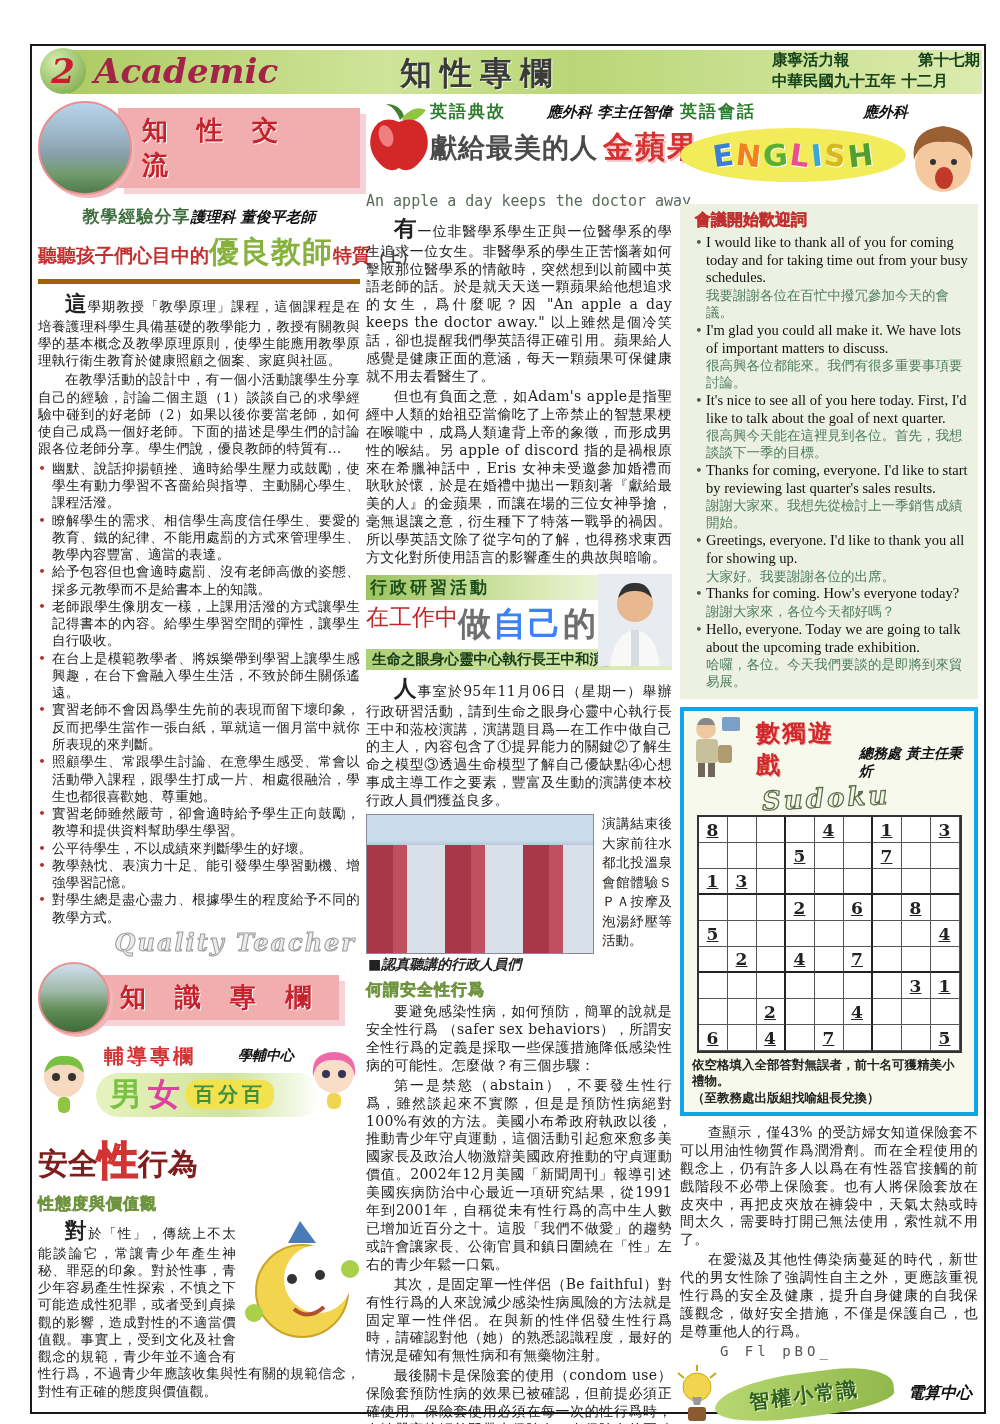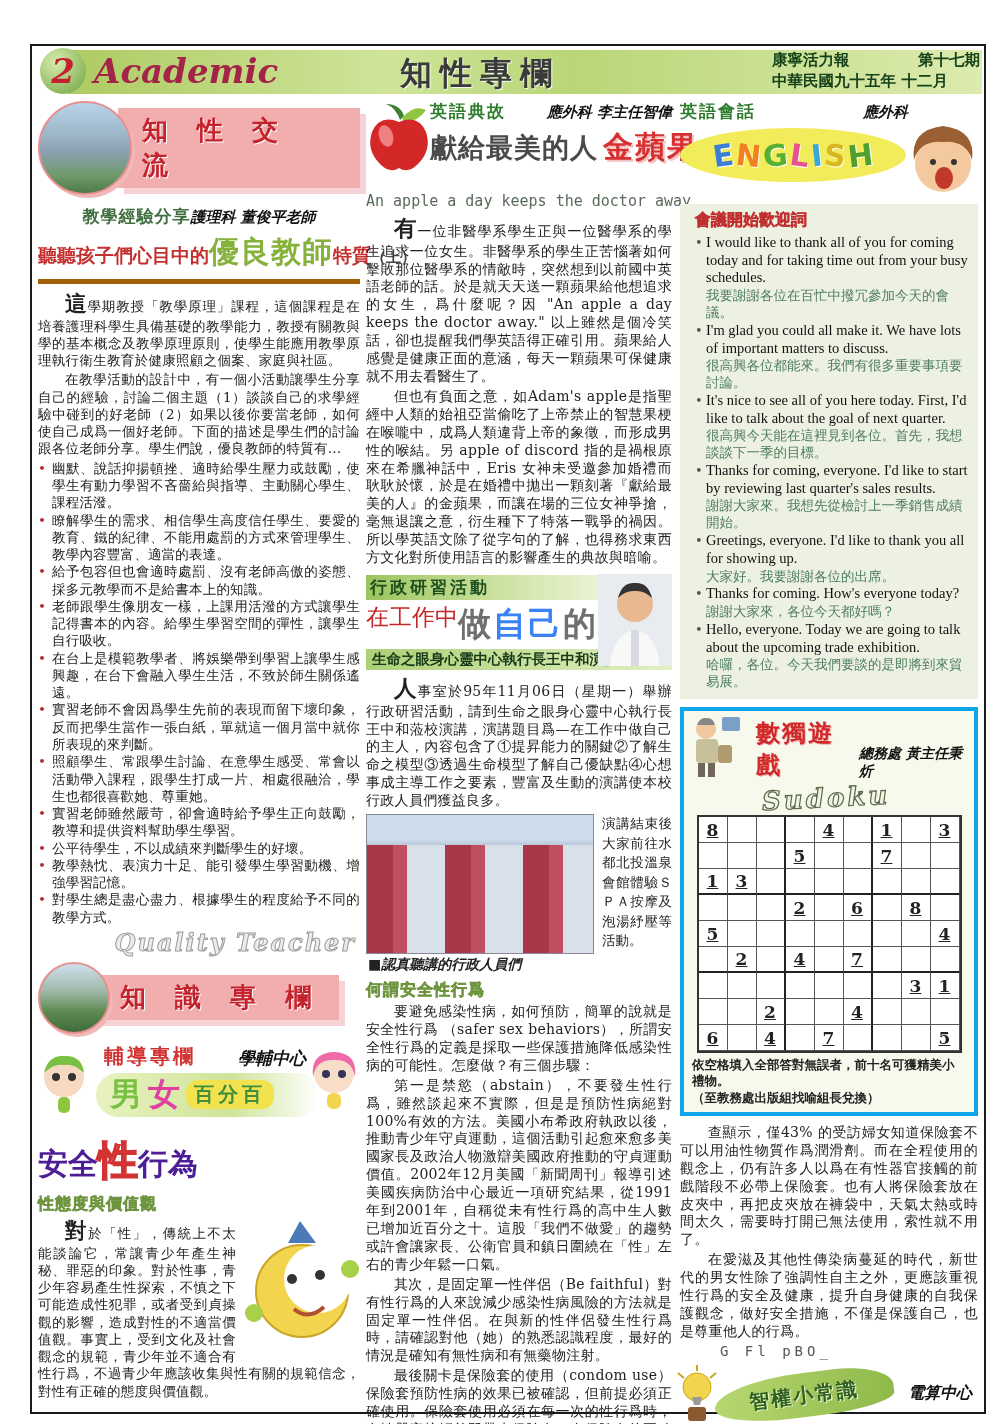--- a/index.html
+++ b/index.html
@@ -49,30 +49,30 @@
   .art-title .part{color:#444;font-size:15px;font-weight:bold;}
   .bullets{margin-top:2px;}
   .bullet{display:flex;font-size:13.5px;line-height:1.28;text-align:justify;letter-spacing:.2px;}
   .bullet .dot{color:#b03030;flex:none;width:14px;}
   .qt{font-size:24px;font-weight:bold;font-style:italic;letter-spacing:2px;text-align:right;
       color:#ececec;-webkit-text-stroke:1px #9a9a9a;margin:2px 4px 4px 0;}
 
   
   .gender-head{position:relative;height:92px;margin-top:4px;}
   .counsel{position:absolute;left:66px;top:4px;color:#d23434;font-weight:bold;font-size:20px;letter-spacing:3px;}
-  .center-label{position:absolute;left:200px;top:8px;font-size:17px;}
+  .center-label{position:absolute;left:200px;top:8px;font-size:14px;}
   .mf-bar{position:absolute;left:58px;top:34px;width:210px;height:44px;border-radius:22px;
           background:linear-gradient(90deg,#e8f2c0,#cfe49a 60%,rgba(255,255,255,0));display:flex;align-items:center;gap:6px;padding-left:14px;}
   .mf-bar .m{font-size:32px;font-weight:bold;color:#7ac143;}
   .mf-bar .f{font-size:32px;font-weight:bold;color:#e040a0;}
   .mf-bar .pct{font-size:20px;font-weight:bold;color:#3f8f3f;background:#f2e24e;border-radius:12px;padding:1px 8px;letter-spacing:4px;}
   .kid{position:absolute;width:52px;height:64px;}
   .kid svg{width:100%;height:100%;}
   .safe-title{margin:2px 0 0 0;white-space:nowrap;}
-  .safe-title .r{color:#4c1d95;font-weight:bold;font-size:30px;}
+  .safe-title .r{color:#7f1d1d;font-weight:bold;font-size:30px;}
   .safe-title .outl{color:#f8b8c8;-webkit-text-stroke:1.6px #d23434;font-weight:bold;font-size:40px;}
   .moon-cartoon{float:right;width:118px;height:138px;margin:0 0 2px 6px;}
 
   
   .apple-head{position:relative;min-height:88px;}
   .apple-icon{position:absolute;left:0;top:2px;width:66px;height:72px;}
   .tag-green{color:#2e7d2e;font-weight:bold;font-size:17px;letter-spacing:2px;}
   .attr{font-size:15px;}
   .apple-title{margin:4px 0 0 64px;white-space:nowrap;}
   .apple-title .gy{color:#4a4a4a;font-weight:bold;font-size:27px;letter-spacing:1px;}

